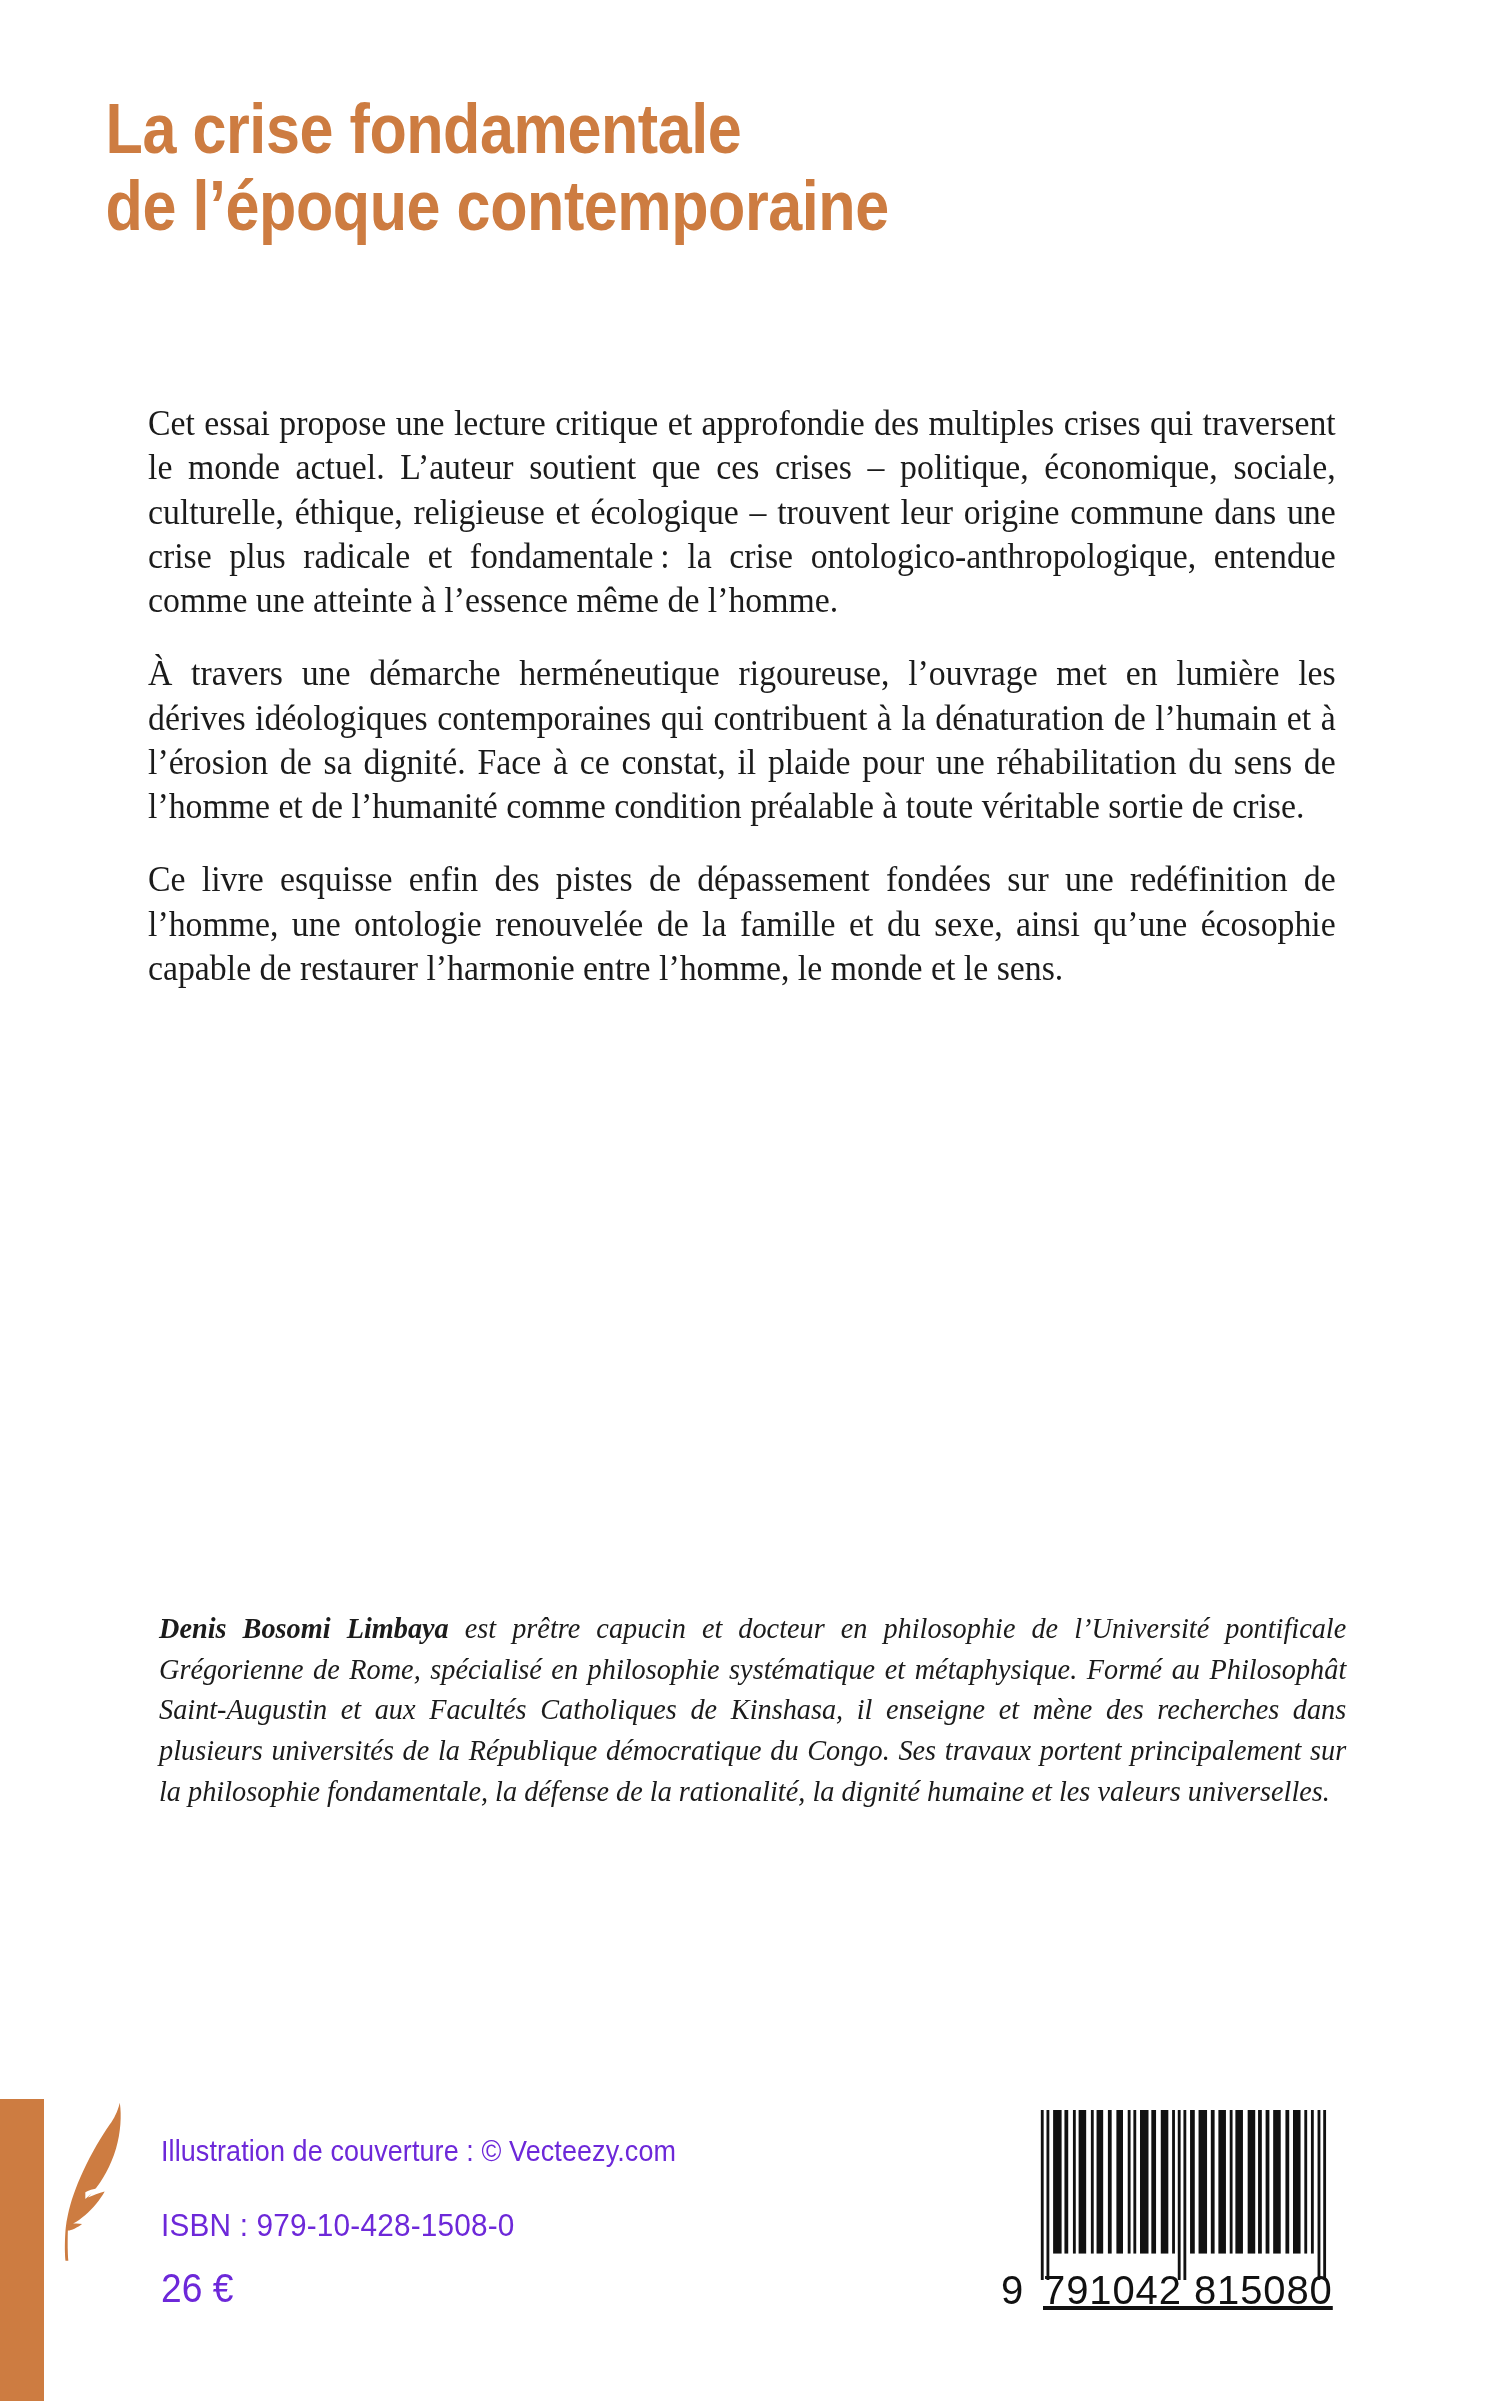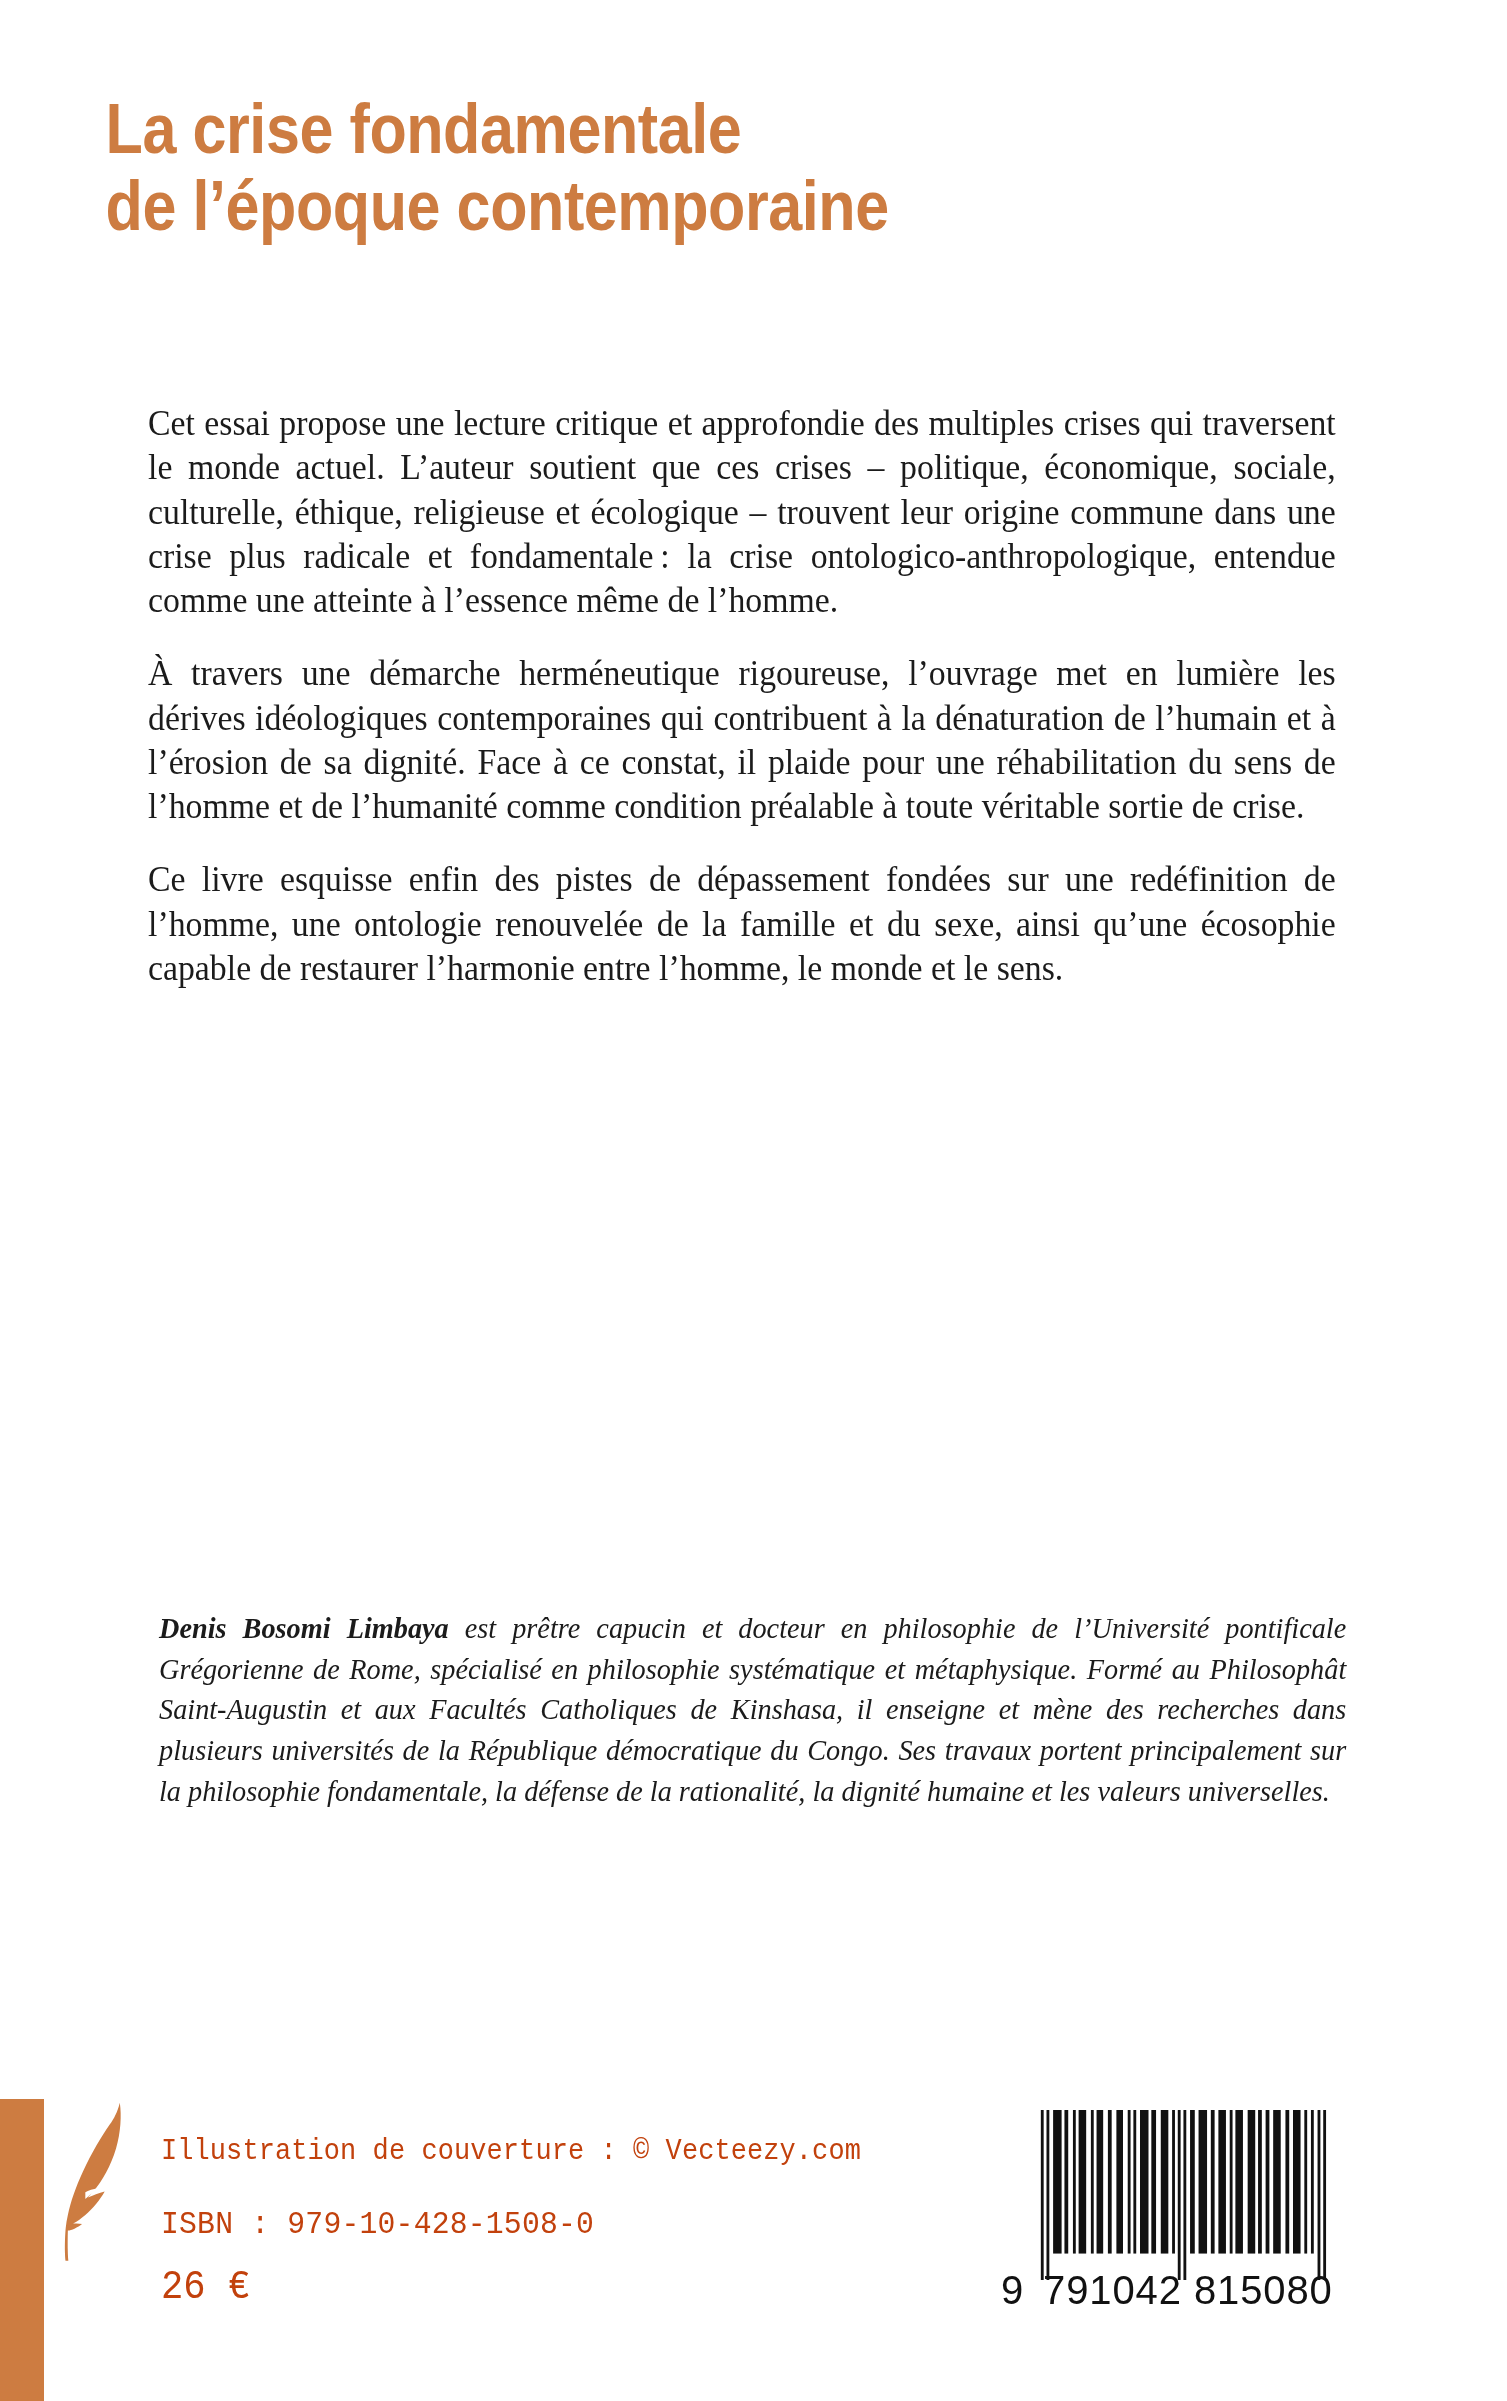--- a/index.html
+++ b/index.html
@@ -94,22 +94,22 @@
     position: absolute;
     left: 57px;
     top: 2099px;
     width: 68px;
     height: 165px;
   }
   .footer-text {
     position: absolute;
     left: 161px;
     top: 2137px;
-    font-family: Liberation Mono, monospace;
-    color: #c2410c;
+    font-family: Liberation Sans, sans-serif;
+    color: #6d28d9;
   }
   .footer-credit {
     font-size: 29px;
     line-height: 1;
     letter-spacing: 0.1px;
     transform: scaleX(0.93);
     transform-origin: left center;
     white-space: nowrap;
   }
   .footer-isbn {
@@ -144,21 +144,21 @@
     left: 0;
     top: 158px;
     width: 350px;
     font-family: "Liberation Sans Narrow", "Liberation Sans", sans-serif;
     font-size: 40px;
     color: #111111;
     letter-spacing: 0.9px;
     white-space: nowrap;
   }
   .bc-lead { position: absolute; left: 1.9px; top: 0; }
-  .bc-main { position: absolute; left: 44px; top: 0; }
+  .bc-main { position: absolute; left: 44px; top: 0; text-decoration: underline; }
 </style>
 </head>
 <body>
 
 <div class="title-block">
   <div class="title-line">La crise fondamentale</div>
   <div class="title-line">de l’époque contemporaine</div>
 </div>
 
 <div class="body-block">

